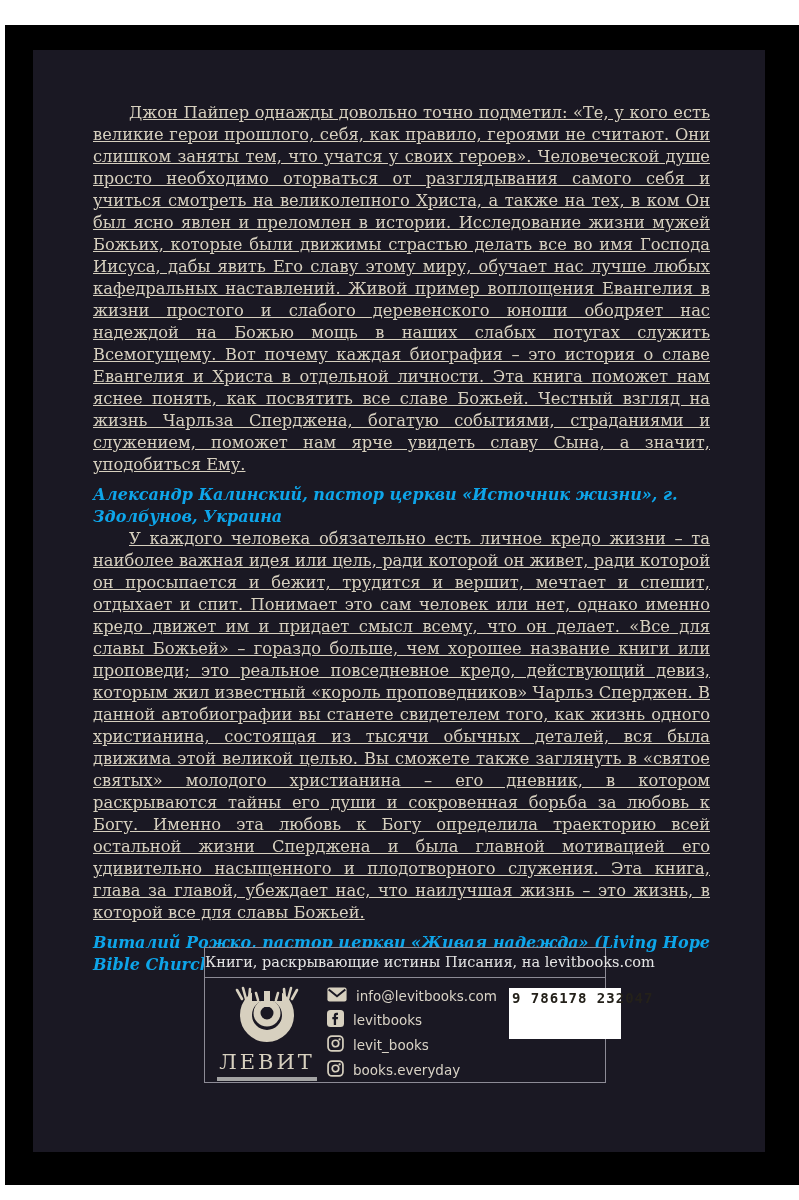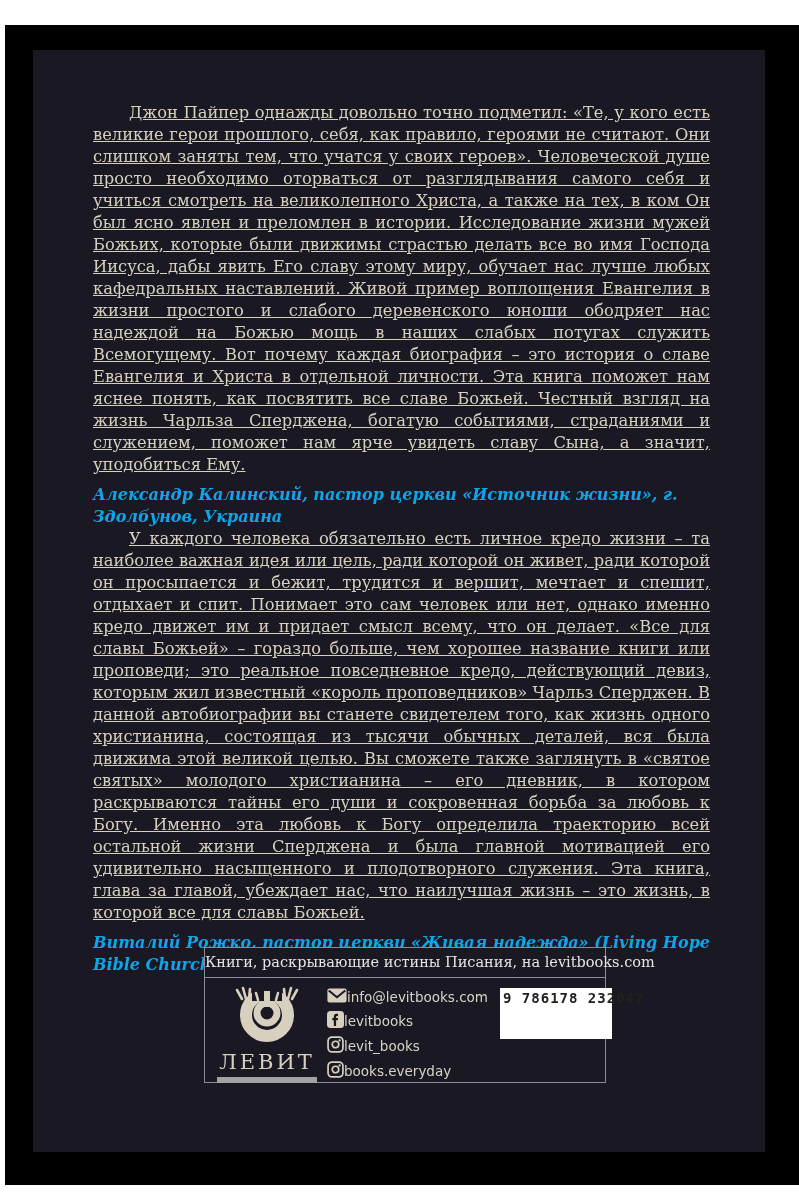--- a/index.html
+++ b/index.html
@@ -38,28 +38,28 @@
     font-size:14.5px; color:#e5e5e5;
     border-bottom:1px solid #8d8b96;
     white-space:nowrap;
   }
   .footer-row {
     display:flex; align-items:center; gap:12px; padding:8px 8px 8px 14px;
   }
   .logo { width:96px; display:flex; flex-direction:column; align-items:center; }
   .logo-text {
     margin-top:2px; font-size:21px; letter-spacing:3px; color:#d7d0bf;
-    border-bottom:6px solid #a3a3a3; padding:0 2px 3px 2px;
+    border-bottom:4px solid #a3a3a3; padding:0 2px 3px 2px;
     font-family:"DejaVu Serif", serif;
   }
   .contacts {
     flex:1; display:flex; flex-direction:column; gap:5px;
     font-family:"DejaVu Sans", sans-serif; font-size:13.5px; color:#d9d3c6;
   }
-  .contact-item { display:flex; align-items:center; white-space:nowrap; }
+  .contact-item { display:flex; align-items:center; gap:9px; white-space:nowrap; }
   .contact-item svg { flex:0 0 auto; }
 
   .barcode {
     width:112px; background:#ffffff; padding:2px 3px 1px 3px;
     display:flex; flex-direction:row; align-self:flex-start; margin-top:2px;
   }
   .barcode .isbn {
     font-family:"DejaVu Sans Mono", monospace; font-size:6.5px;
     color:#3a3626; text-align:center; letter-spacing:0; white-space:nowrap; overflow:hidden;
   }

